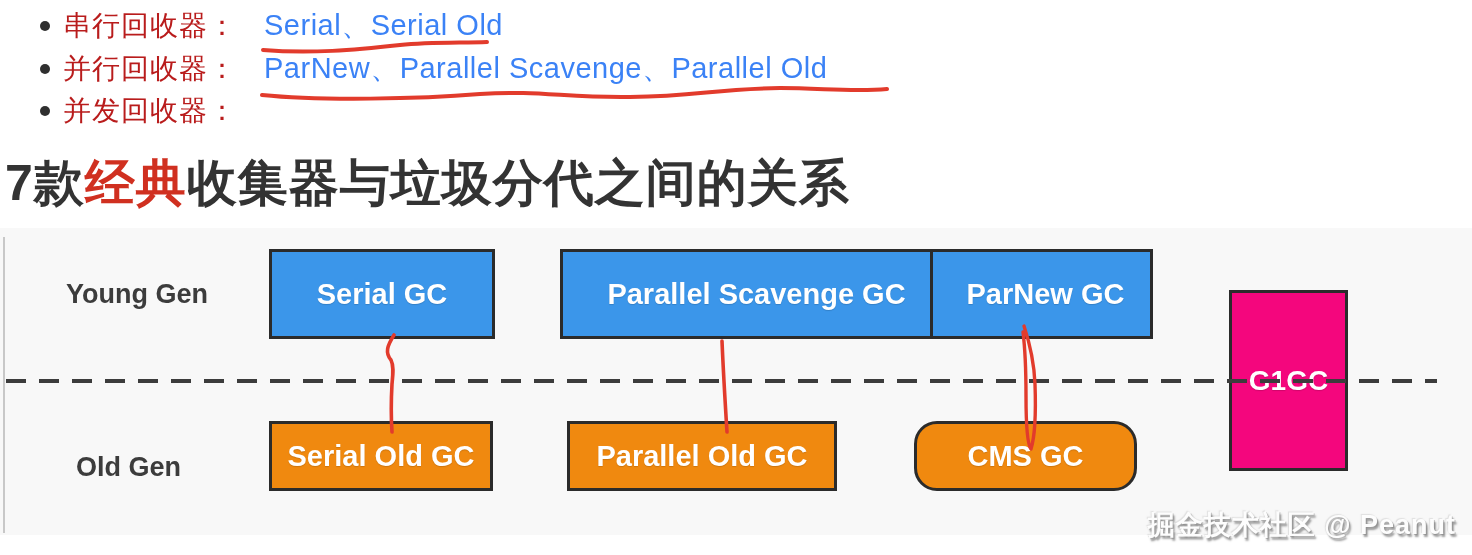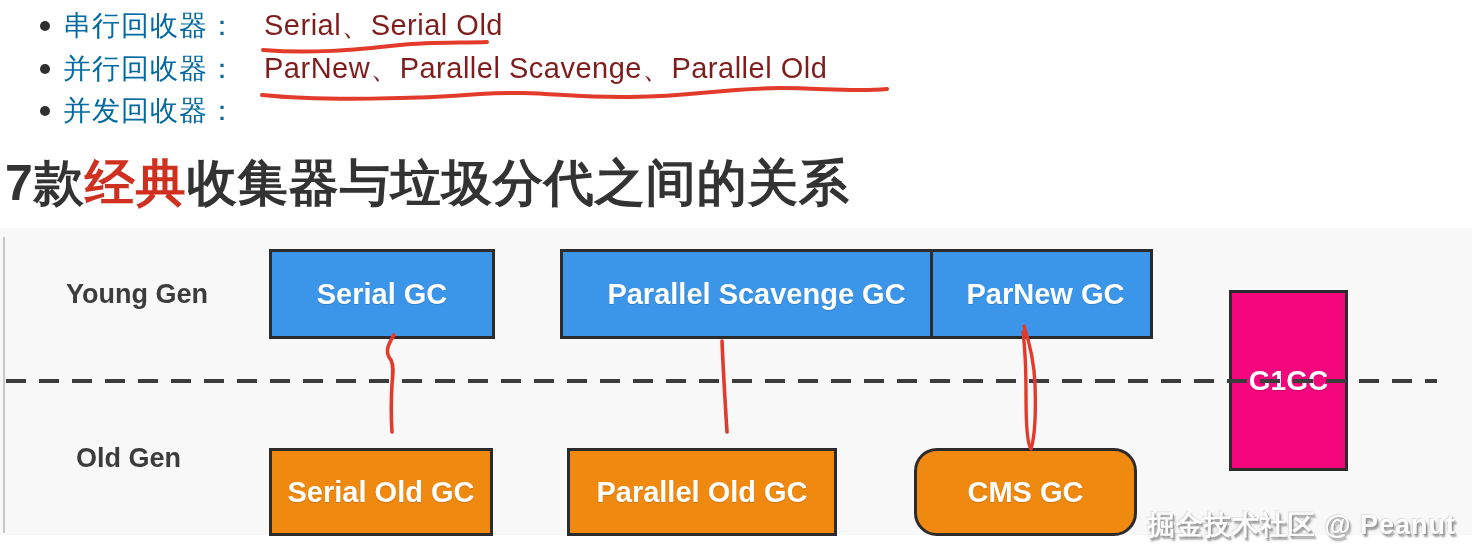--- a/index.html
+++ b/index.html
@@ -6,38 +6,38 @@
   .page{
     position:relative;width:1472px;height:555px;background:#ffffff;overflow:hidden;
     font-family:"Liberation Sans","DejaVu Sans",sans-serif;color:#3a3a3a;
   }
   
   .bullet{position:absolute;left:40px;display:flex;align-items:center;height:34px;}
   .bullet.b0{top:9px;}
   .bullet.b1{top:52px;}
   .bullet.b2{top:94px;}
   .dot{width:10px;height:10px;border-radius:50%;background:#2f2f2f;margin-right:13px;flex:0 0 auto;}
-  .b-label{font-size:28px;color:#0369a1;width:201px;flex:0 0 auto;letter-spacing:1px;}
-  .b-value{font-size:29px;color:#7f1d1d;letter-spacing:0.5px;white-space:nowrap;}
+  .b-label{font-size:28px;color:#b91c1c;width:201px;flex:0 0 auto;letter-spacing:1px;}
+  .b-value{font-size:29px;color:#3b82f6;letter-spacing:0.5px;white-space:nowrap;}
   
   .heading{position:absolute;left:5px;top:150px;margin:0;font-size:50px;font-weight:700;
     color:#333333;letter-spacing:1px;white-space:nowrap;}
   .heading .hl{color:#d03020;}
   
   .panel{position:absolute;left:0;top:228px;width:1472px;height:307px;background:#f8f8f8;}
   .panel-edge{position:absolute;left:3px;top:9px;width:2px;height:296px;background:#c8c8c8;}
   .row-label{position:absolute;font-size:27px;font-weight:700;color:#3c3c3c;white-space:nowrap;}
   .row-label.young{left:66px;top:51px;}
-  .row-label.old{left:76px;top:215px;}
+  .row-label.old{left:76px;top:224px;}
   .gc-box{position:absolute;box-sizing:border-box;border:3px solid #2b2b2b;
     display:flex;align-items:center;justify-content:center;
     font-size:29px;font-weight:700;color:#ffffff;white-space:nowrap;z-index:1;
     text-shadow:0 1px 1px rgba(0,0,0,0.15);}
   .gc-young{background:#3b96ea;top:21px;height:90px;}
-  .gc-old{background:#f0890f;top:220px;height:88px;}
+  .gc-old{background:#f0890f;top:193px;height:70px;}
   .box-serial{left:269px;width:226px;}
   .box-ps{left:560px;width:393px;}
   .box-parnew{left:930px;width:223px;padding-left:8px;}
   .box-serialold{left:269px;width:224px;}
   .box-parallelold{left:567px;width:270px;}
   .box-cms{left:914px;width:223px;border-radius:23px;}
   .gc-g1{left:1229px;top:62px;width:119px;height:181px;background:#f4067d;
     flex-direction:row;line-height:31px;font-size:28px;}
   .gen-divider{position:absolute;left:6px;top:151px;width:1431px;height:4px;z-index:2;
     background:repeating-linear-gradient(90deg,#3c3c3c 0px,#3c3c3c 20px,transparent 20px,transparent 33px);}

